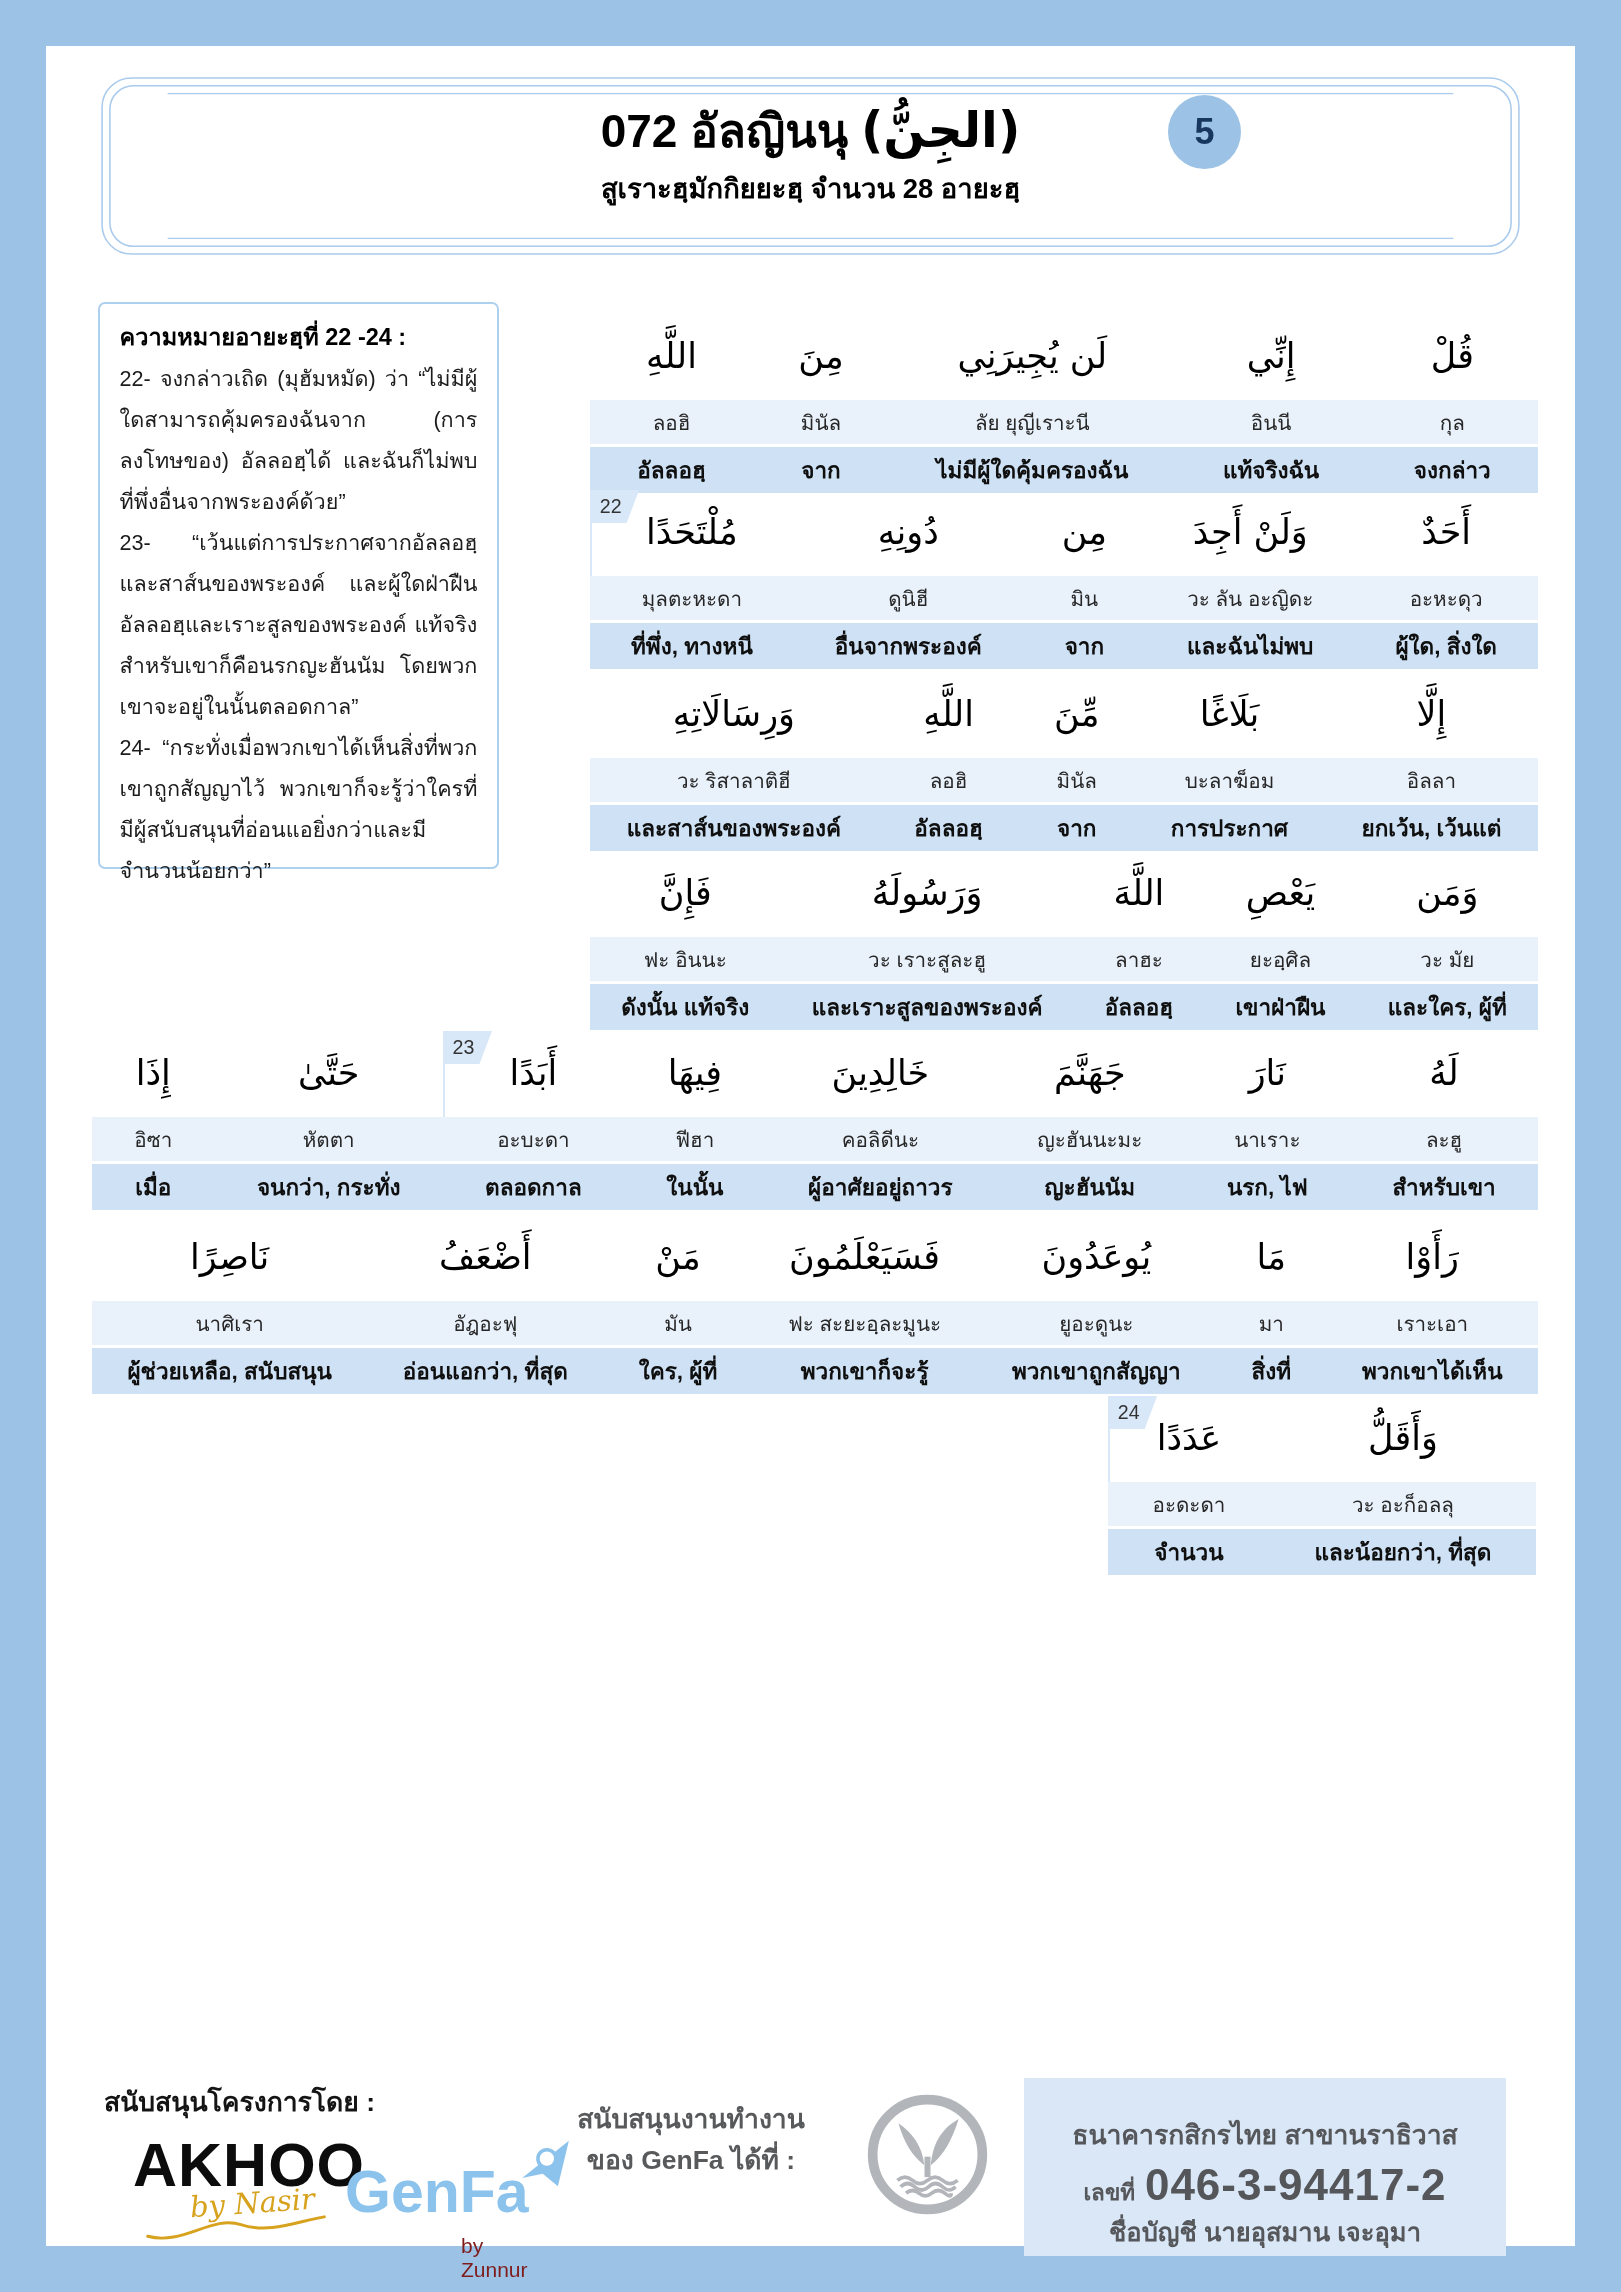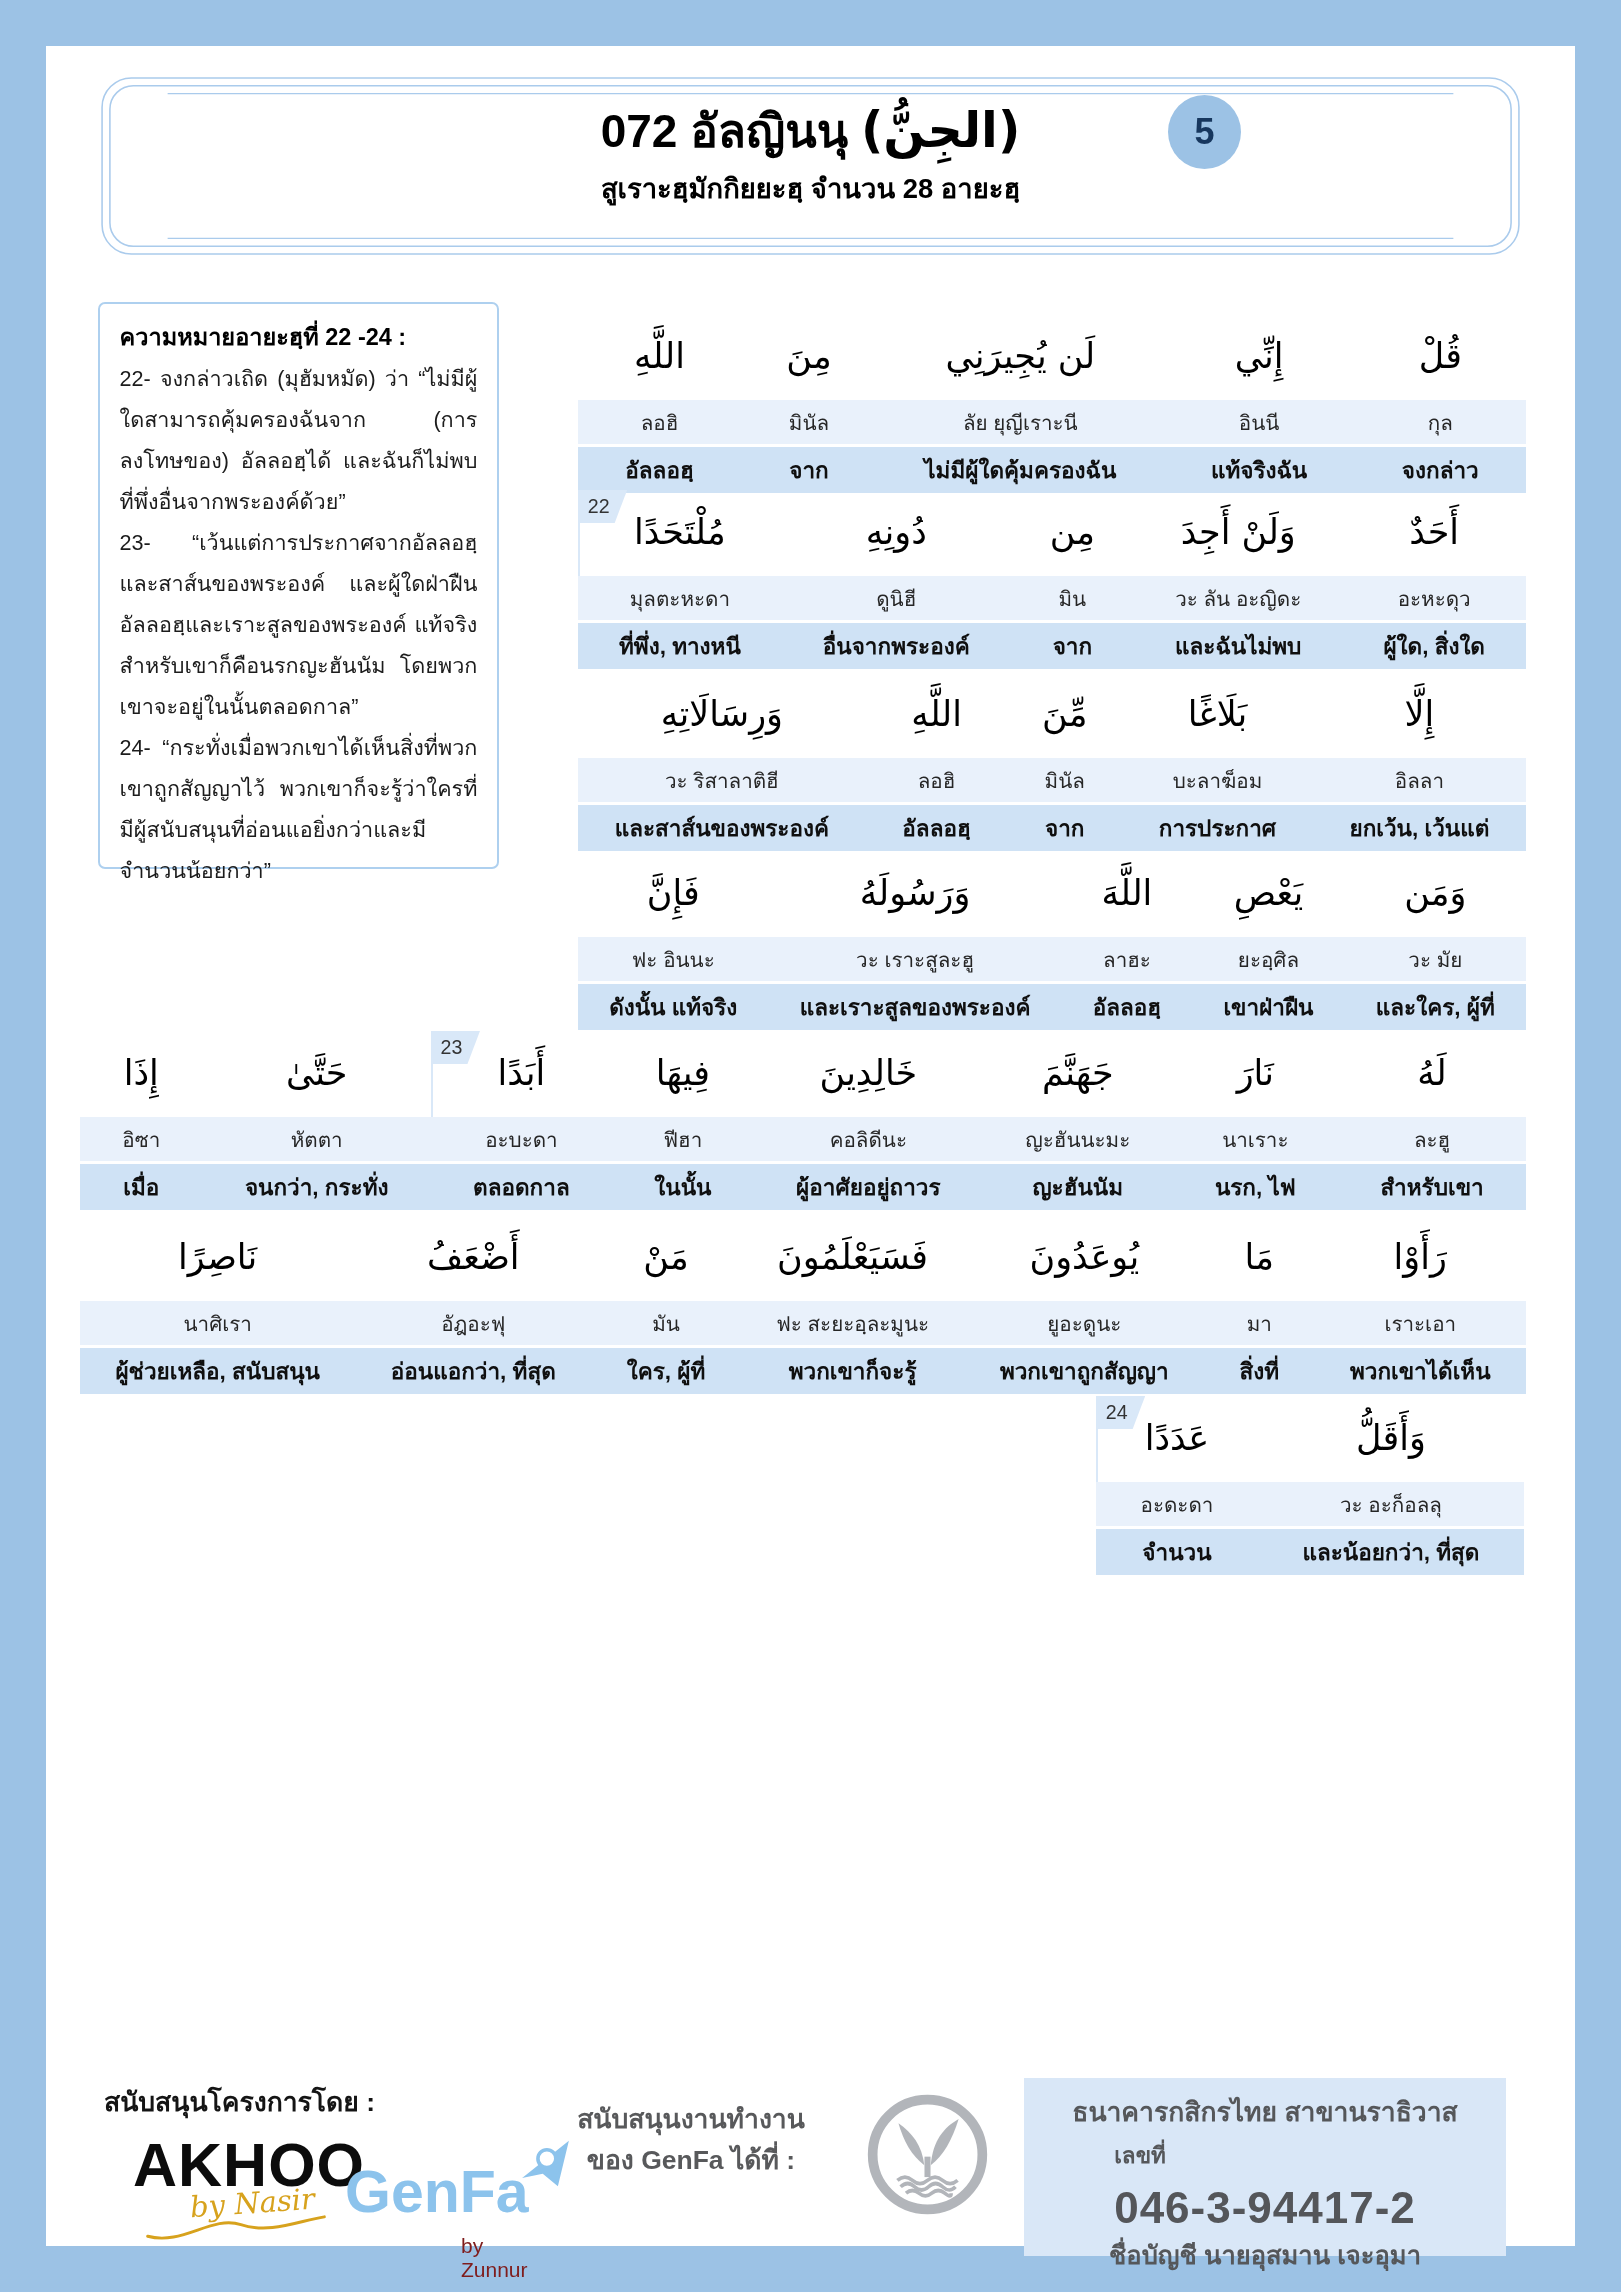--- a/index.html
+++ b/index.html
@@ -22,21 +22,21 @@
     font-size:36px;font-weight:700;color:#17375e;}
 
   
   .meaning-box{position:absolute;left:98px;top:302px;width:401px;height:567px;
     box-sizing:border-box;border:2px solid #aed0ef;border-radius:7px;
     padding:11.8px 19.6px 9.8px 19.6px;background:#fff;}
   .meaning-heading{font-size:23.5px;font-weight:800;color:#000;line-height:1.8;}
   .meaning-box p{margin:0;font-size:21.6px;color:#1c1c1c;line-height:1.9;text-align:justify;}
 
   
-  .word-table{position:absolute;inset:0;}
+  .word-table{position:absolute;inset:0;margin-left:12px;}
   .word-row{position:absolute;display:flex;}
   .row1{left:578px;top:312px;width:948px;}
   .row2{left:578px;top:488px;width:948px;}
   .row3{left:578px;top:670px;width:948px;}
   .row4{left:578px;top:849px;width:948px;}
   .row5{left:80px;top:1029px;width:1446px;}
   .row6{left:80px;top:1213px;width:1446px;}
   .row7{left:1096px;top:1394px;width:428px;}
   .word-cell{flex:1 1 auto;display:flex;flex-direction:column;position:relative;min-width:0;}
   .wc-ar{height:88px;display:flex;align-items:center;justify-content:center;
@@ -61,21 +61,21 @@
   .genfa{position:absolute;left:345px;top:2143px;margin-top:20px;}
   .genfa-text{font-size:59px;font-weight:800;color:#8cc3ec;line-height:1;letter-spacing:0px;}
   .genfa-sub{position:absolute;left:116px;top:71px;font-size:21px;color:#7f1d1d;}
   .genfa-plane{position:absolute;left:173px;top:-25.5px;}
   .support-note{position:absolute;left:549px;top:2099px;width:284px;text-align:center;
     font-size:26.5px;font-weight:800;color:#58595b;line-height:1.55;}
   .kbank-logo{position:absolute;left:863px;top:2090px;}
   .bank-box{position:absolute;left:1024px;top:2078px;width:482px;height:178px;background:#d9e7f7;
     display:flex;flex-direction:column;align-items:center;justify-content:center;color:#55575a;}
   .bank-line1{font-size:26.5px;font-weight:600;margin-top:32px;}
-  .bank-line2{margin:3.9px 0 2px 0;display:flex;align-items:baseline;gap:9.8px;flex-direction:column;}
+  .bank-line2{margin:3.9px 0 2px 0;display:flex;align-items:baseline;gap:9.8px;}
   .acct-label{font-size:22.5px;font-weight:600;}
   .acct-num{font-size:44px;font-weight:800;letter-spacing:1px;color:#54565a;}
   .bank-line3{font-size:25.5px;font-weight:600;}
 </style>
 </head>
 <body>
 
 <div class="canvas">
   <div class="sheet"></div>
 

